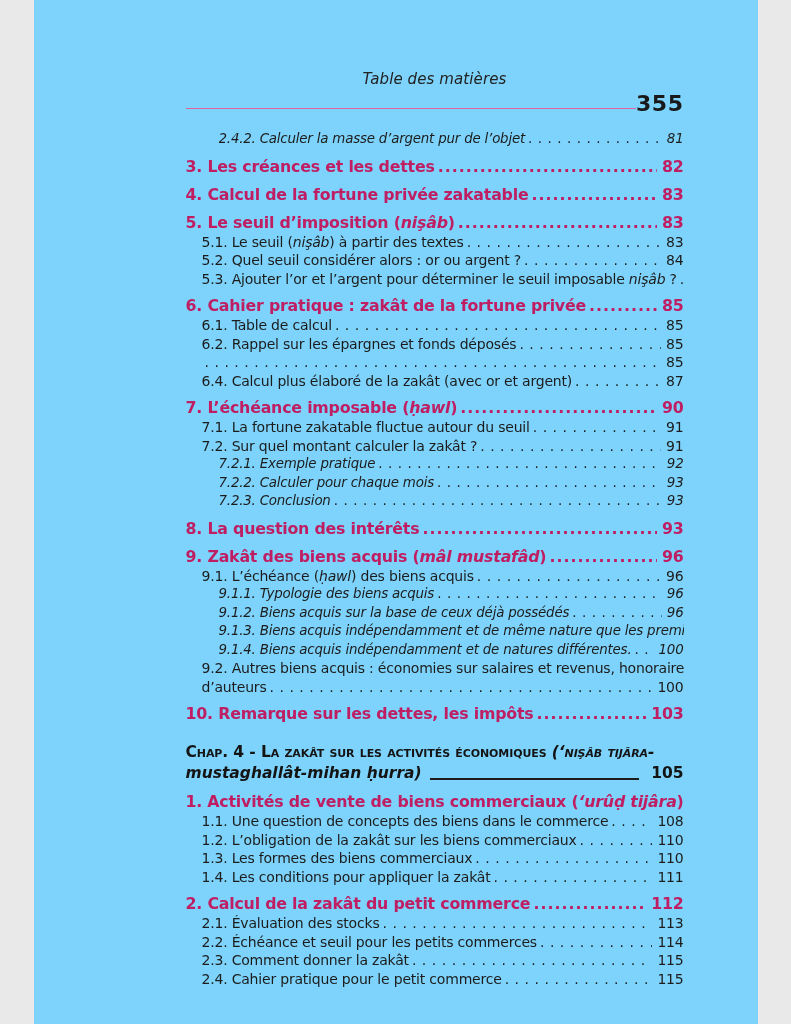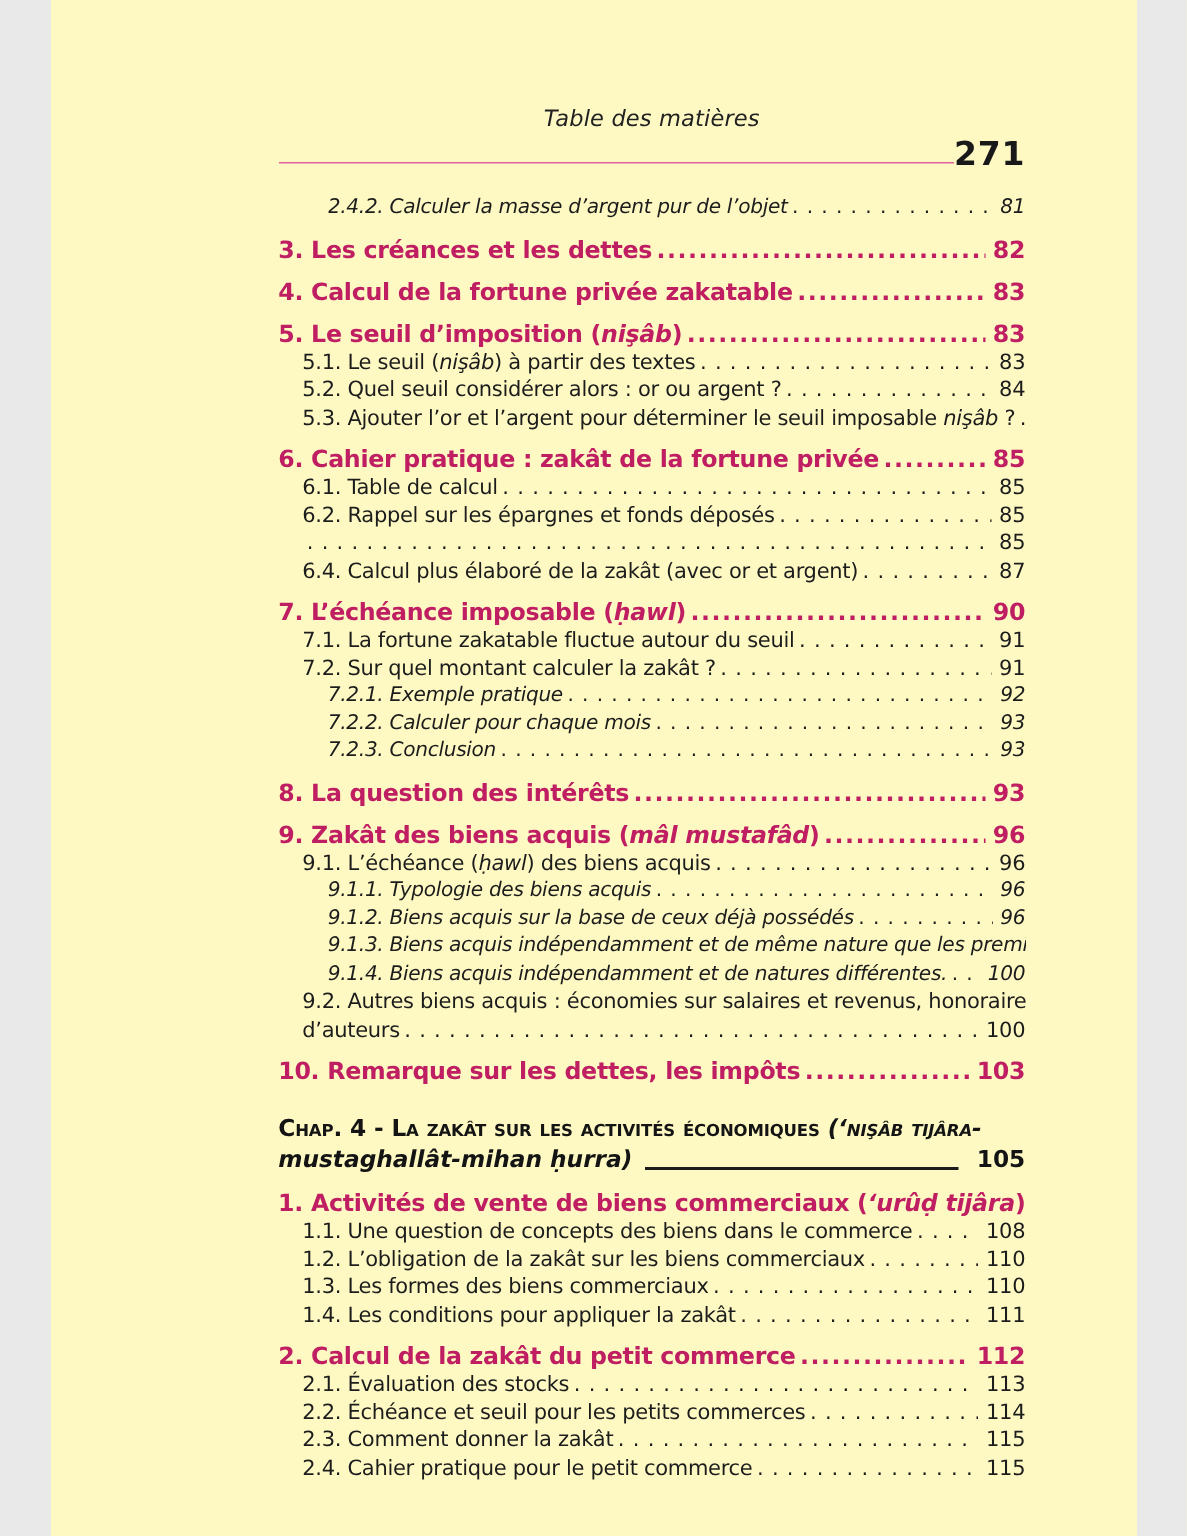--- a/index.html
+++ b/index.html
@@ -1,19 +1,19 @@
 <!DOCTYPE html>
 <html><head>
 <meta charset="utf-8">
 <style>
   html,body{margin:0;padding:0;background:#e9e9e9;}
   .sheet{
     position:relative;
     width:724px;height:1024px;
-    background:#fef9c3;
+    background:#7dd3fc;
     font-family:"DejaVu Sans", sans-serif;
     color:#1c1c1c;
     overflow:hidden;
     margin:0 auto;
   }
   .content{
     position:absolute;
     left:152px;top:70px;
     width:498px;
   }
@@ -124,21 +124,21 @@
 </head>
 <body>
 
 <div class="sheet">
   <div class="content">
 
     <div class="running-head">Table des matières</div>
 
     <div class="head-rule-row">
       <span class="head-rule"></span>
-      <span class="folio">271</span>
+      <span class="folio">355</span>
     </div>
 
     <div class="toc">
         <div class="row h3">
           <span class="txt">2.4.2. Calculer la masse d’argent pur de l’objet</span>
           <span class="leader spaced"></span>
           <span class="pnum">81</span>
         </div>
         <div class="row h1">
           <span class="txt">3. Les créances et les dettes</span>

